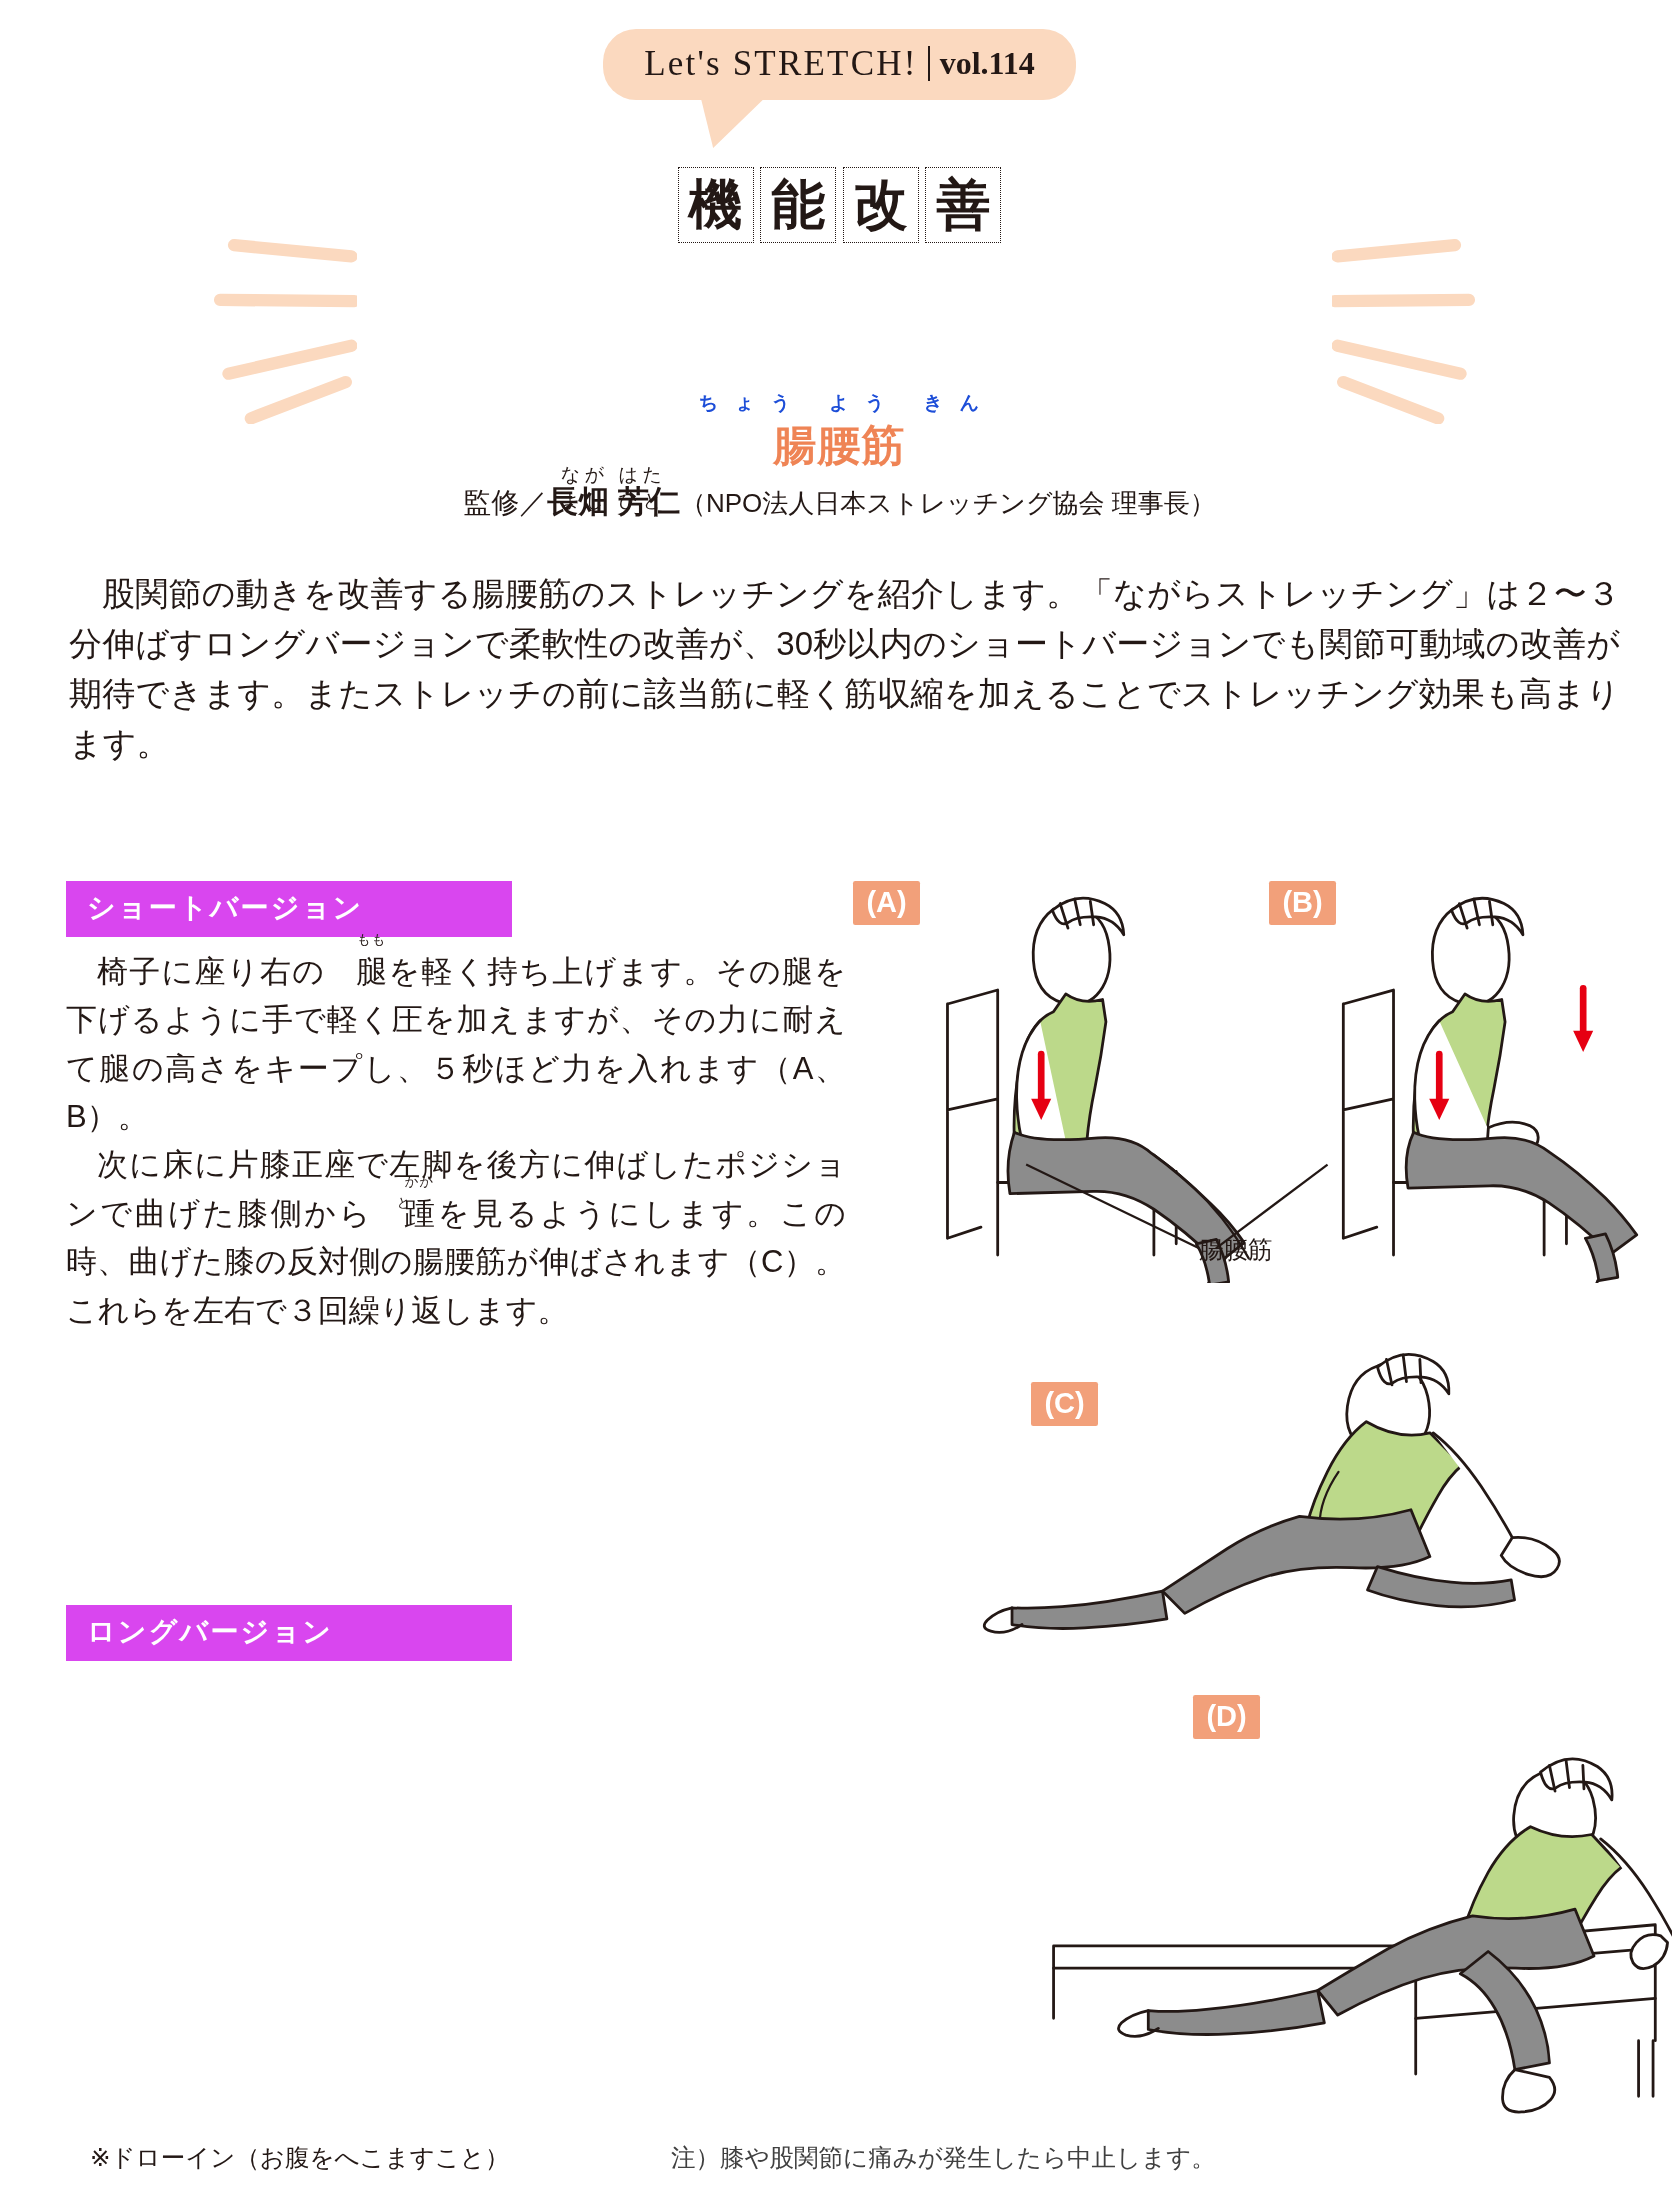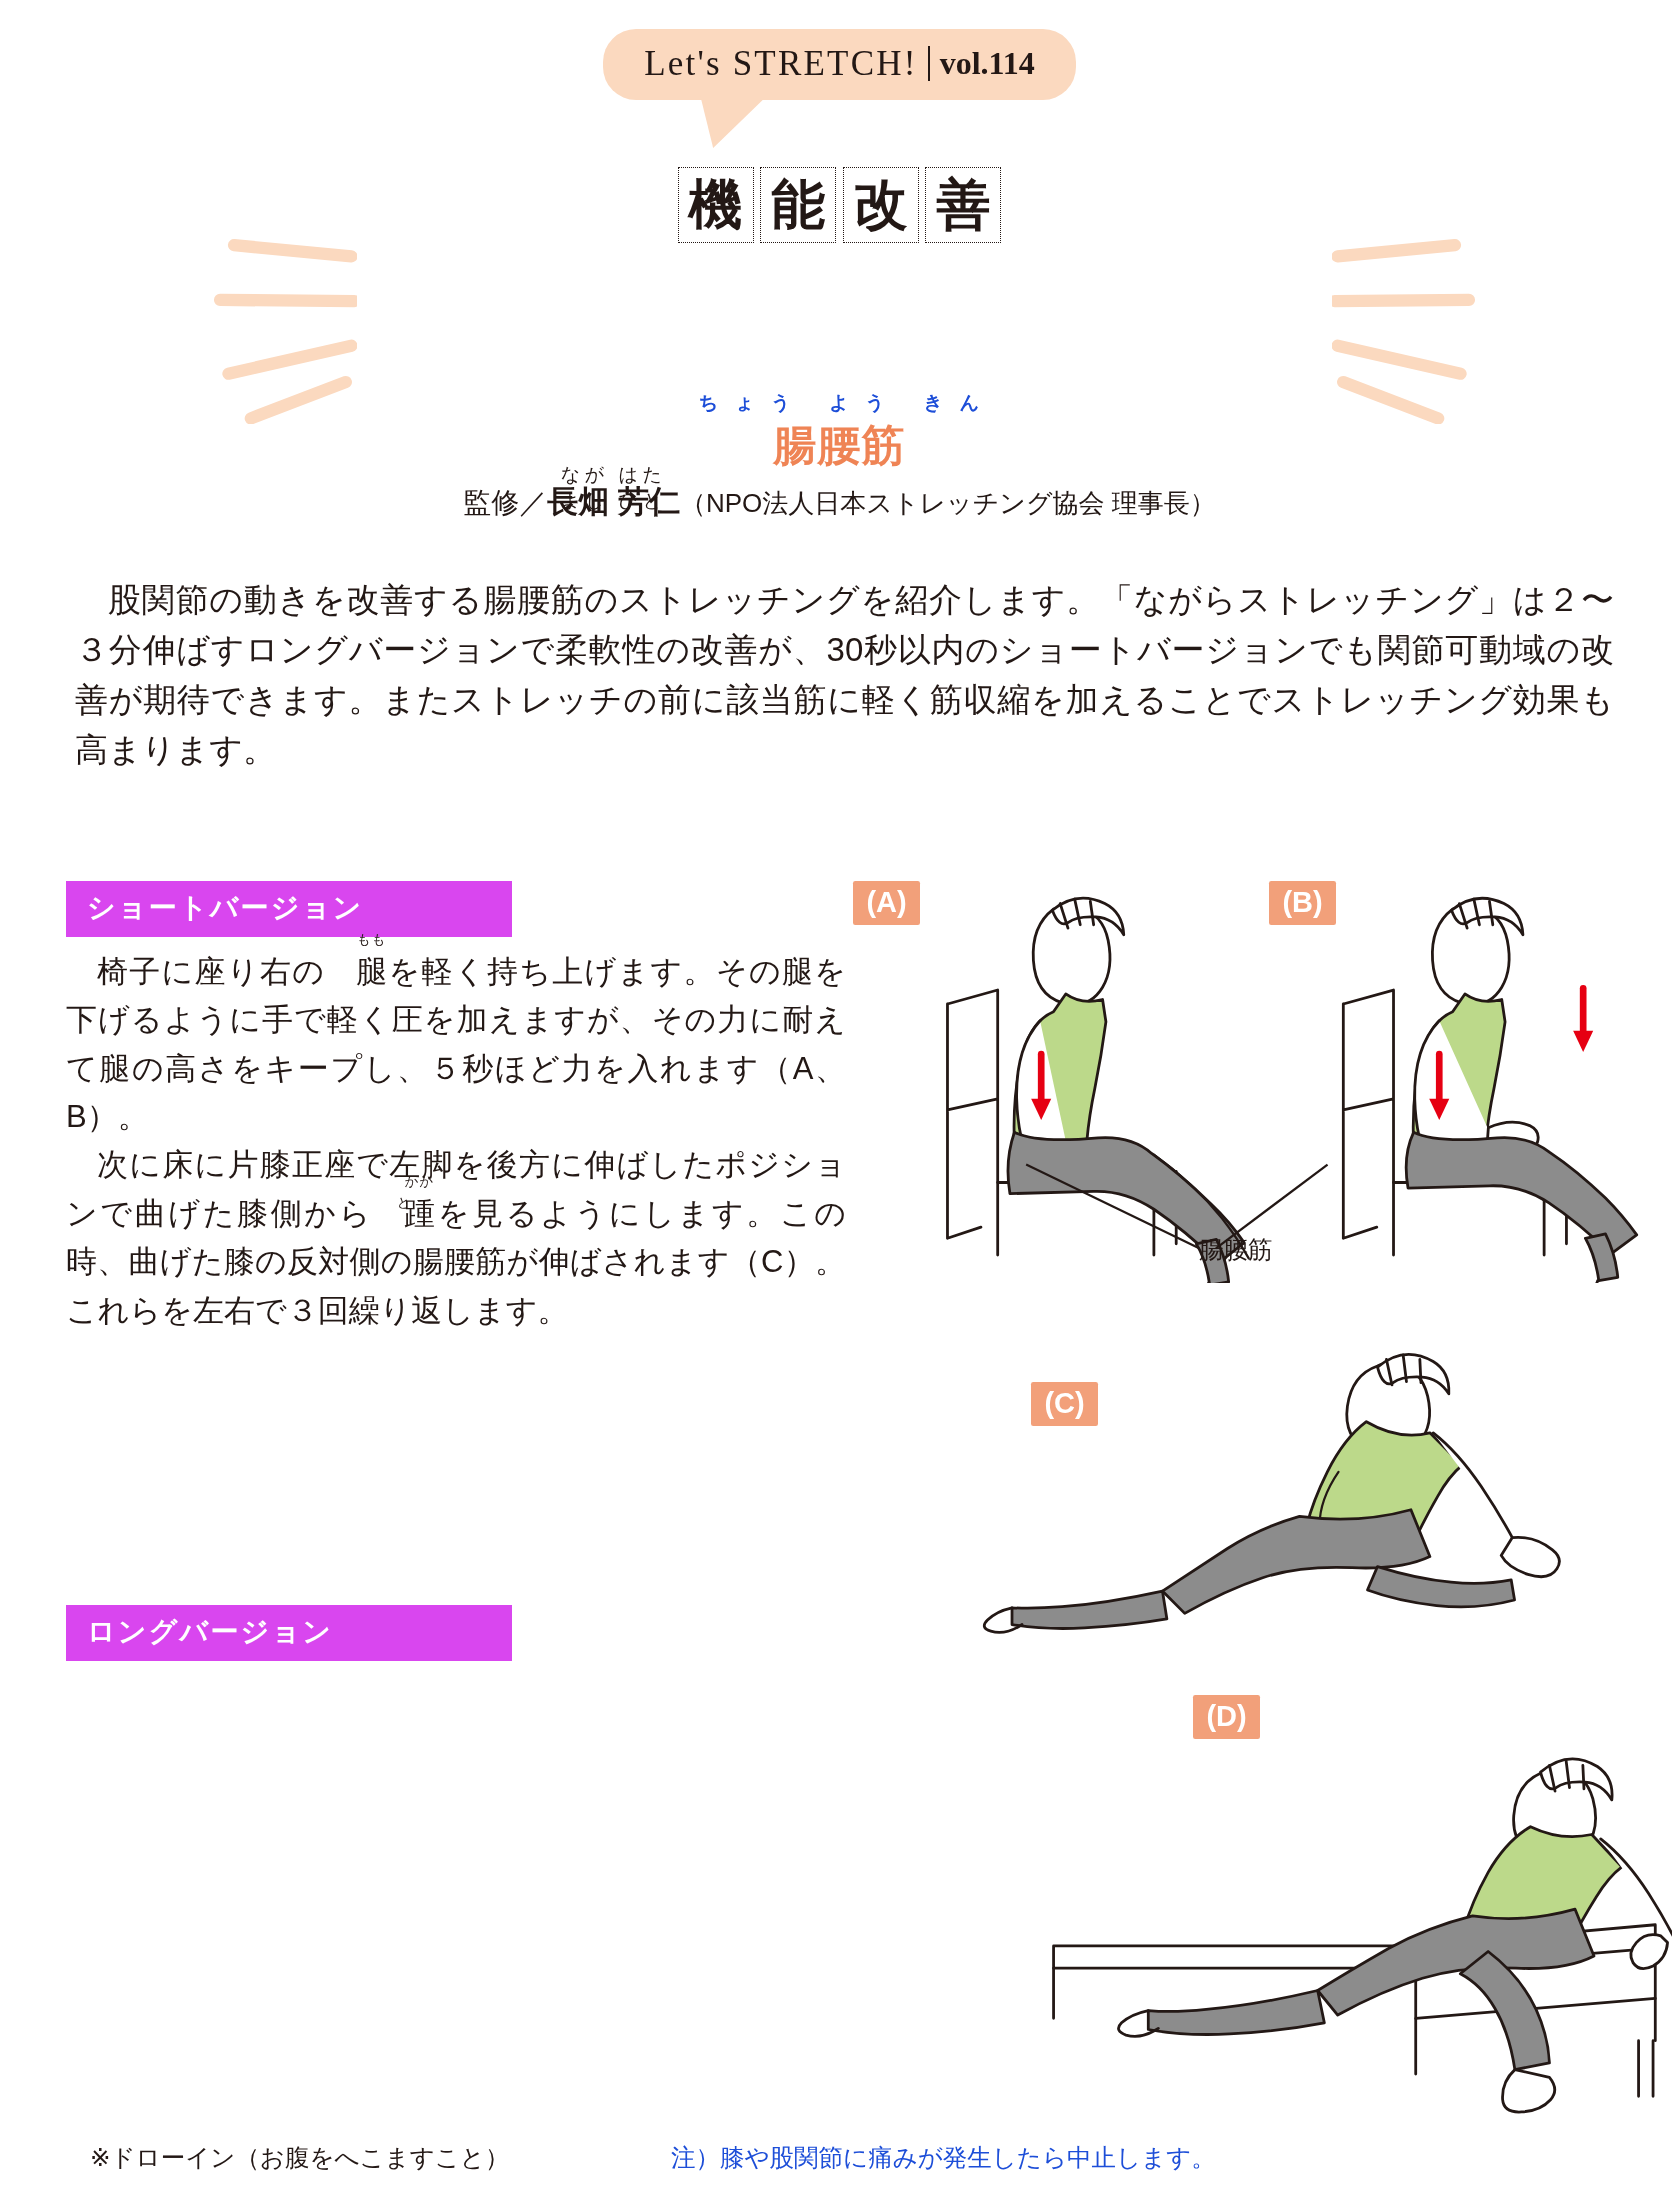--- a/index.html
+++ b/index.html
@@ -167,21 +167,21 @@
   .intro {
     position: absolute;
     top: 567px;
     left: 67px;
     width: 1555px;
     font-size: 33px;
     line-height: 1.52;
     color: #231815;
     text-align: justify;
   }
-  .intro p { margin: 8px; text-indent: 33px; }
+  .intro p { margin: 2px; text-indent: 33px; }
 
   
   .sec-label {
     position: absolute;
     background: #d946ef;
     color: #ffffff;
     font-size: 28px;
     font-weight: bold;
     letter-spacing: 2.2px;
     padding: 7.8px 21px 10px 21px;
@@ -233,21 +233,21 @@
   }
 
   
   .footnote {
     position: absolute;
     bottom: 31px;
     font-size: 24.5px;
     margin-left: 24px;
   }
   #footnote-left { left: 66px; color: #231815; }
-  #footnote-right { left: 647px; color: #1d4ed8; }
+  #footnote-right { left: 647px; color: #404040; }
 
   
   .illus {
     position: absolute;
   }
 </style>
 </head>
 <body>
 
 <div class="page">

